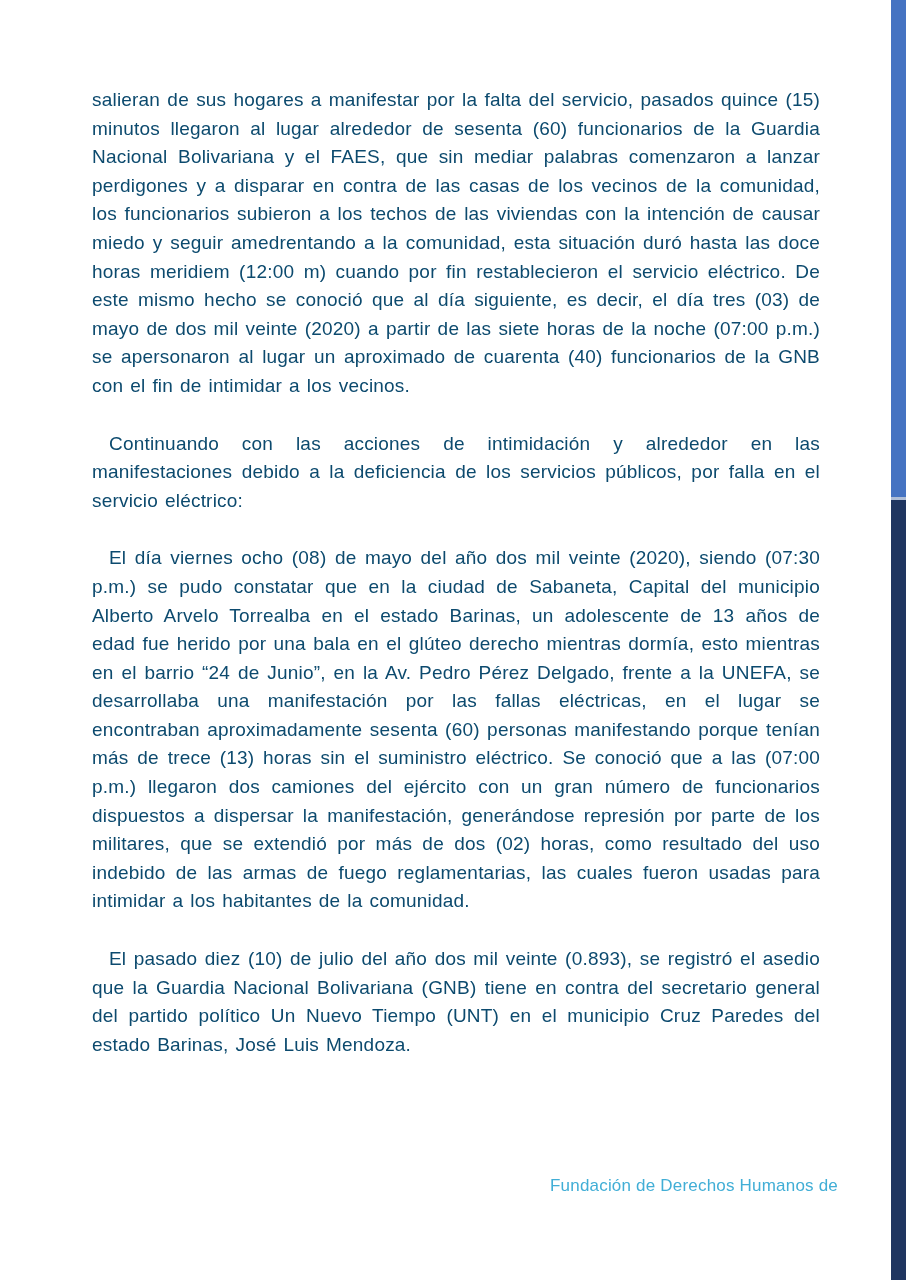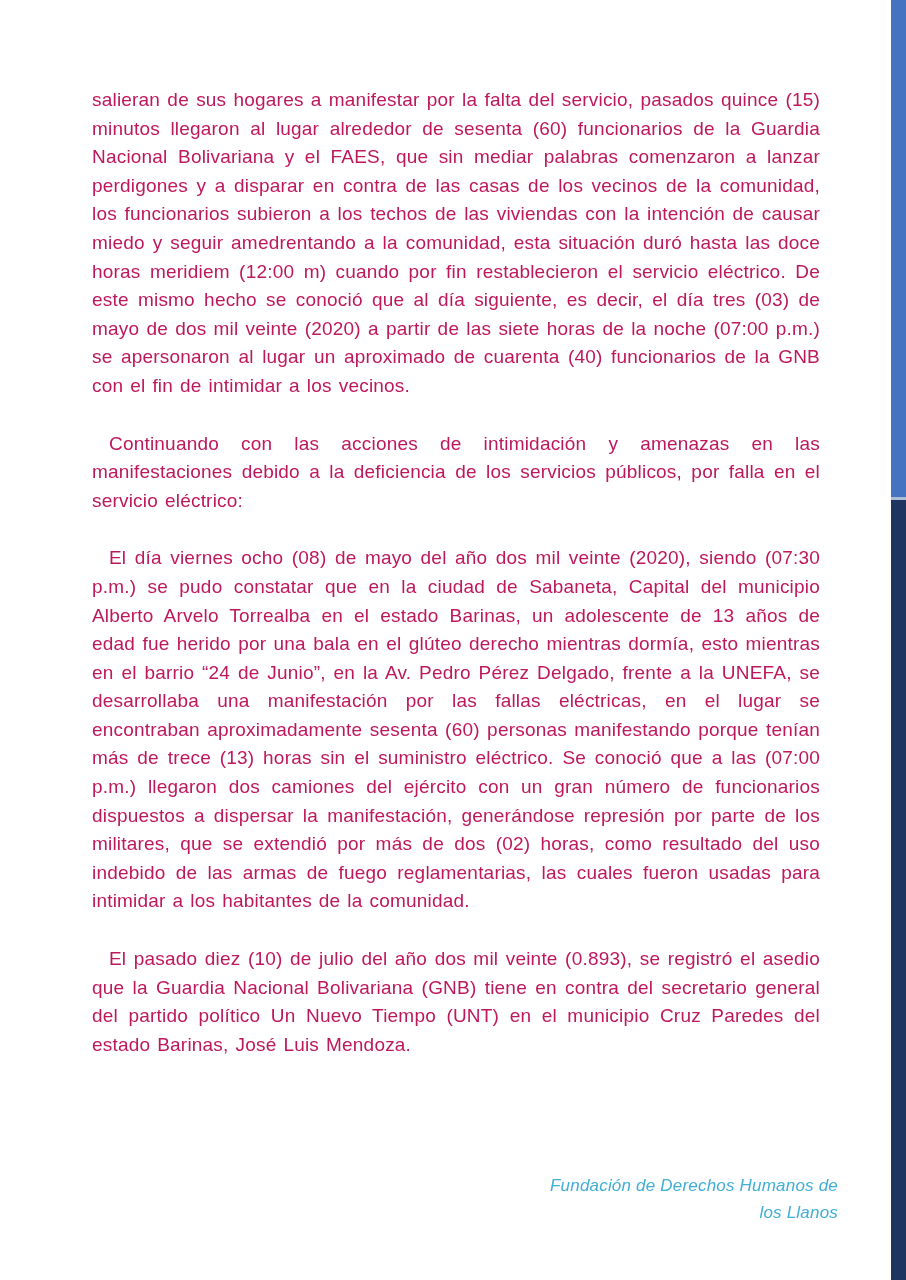--- a/index.html
+++ b/index.html
@@ -21,40 +21,39 @@
   }
   .page-text {
     position: absolute;
     left: 92px;
     top: 86px;
     width: 728px;
     font-size: 19px;
     line-height: 28.6px;
     letter-spacing: 0.2px;
     word-spacing: 1.5px;
-    color: #be185d;
+    color: #0c4a6e;
     text-align: justify;
   }
   .page-text p {
     margin: 0 0 29px 0;
   }
   .page-text p.indent {
     text-indent: 17px;
   }
   .footer {
     position: absolute;
     top: 1172px;
     right: 68px;
     width: 420px;
     text-align: right;
     font-size: 17px;
     line-height: 27px;
     letter-spacing: 0.2px;
     color: #41aed6;
-    font-style: italic;
   }
   .sidebar-top {
     position: absolute;
     top: 0;
     right: 0;
     width: 15px;
     height: 497px;
     background: #4573c2;
   }
   .sidebar-separator {
@@ -74,27 +73,26 @@
     background: #1f3560;
   }
 </style>
 </head>
 <body>
 
 <div class="page">
 
   <div class="page-text">
     <p>salieran de sus hogares a manifestar por la falta del servicio, pasados quince (15) minutos llegaron al lugar alrededor de sesenta (60) funcionarios de la Guardia Nacional Bolivariana y el FAES, que sin mediar palabras comenzaron a lanzar perdigones y a disparar en contra de las casas de los vecinos de la comunidad, los funcionarios subieron a los techos de las viviendas con la intención de causar miedo y seguir amedrentando a la comunidad, esta situación duró hasta las doce horas meridiem (12:00 m) cuando por fin restablecieron el servicio eléctrico. De este mismo hecho se conoció que al día siguiente, es decir, el día tres (03) de mayo de dos mil veinte (2020) a partir de las siete horas de la noche (07:00 p.m.) se apersonaron al lugar un aproximado de cuarenta (40) funcionarios de la GNB con el fin de intimidar a los vecinos.</p>
-    <p class="indent">Continuando con las acciones de intimidación y amenazas en las manifestaciones debido a la deficiencia de los servicios públicos, por falla en el servicio eléctrico:</p>
+    <p class="indent">Continuando con las acciones de intimidación y alrededor en las manifestaciones debido a la deficiencia de los servicios públicos, por falla en el servicio eléctrico:</p>
     <p class="indent">El día viernes ocho (08) de mayo del año dos mil veinte (2020), siendo (07:30 p.m.) se pudo constatar que en la ciudad de Sabaneta, Capital del municipio Alberto Arvelo Torrealba en el estado Barinas, un adolescente de 13 años de edad fue herido por una bala en el glúteo derecho mientras dormía, esto mientras en el barrio “24 de Junio”, en la Av. Pedro Pérez Delgado, frente a la UNEFA, se desarrollaba una manifestación por las fallas eléctricas, en el lugar se encontraban aproximadamente sesenta (60) personas manifestando porque tenían más de trece (13) horas sin el suministro eléctrico. Se conoció que a las (07:00 p.m.) llegaron dos camiones del ejército con un gran número de funcionarios dispuestos a dispersar la manifestación, generándose represión por parte de los militares, que se extendió por más de dos (02) horas, como resultado del uso indebido de las armas de fuego reglamentarias, las cuales fueron usadas para intimidar a los habitantes de la comunidad.</p>
     <p class="indent">El pasado diez (10) de julio del año dos mil veinte (0.893), se registró el asedio que la Guardia Nacional Bolivariana (GNB) tiene en contra del secretario general del partido político Un Nuevo Tiempo (UNT) en el municipio Cruz Paredes del estado Barinas, José Luis Mendoza.</p>
   </div>
 
   <div class="footer">
     <div>Fundación de Derechos Humanos de</div>
-    <div>los Llanos</div>
   </div>
 
   <div class="sidebar-top"></div>
   <div class="sidebar-separator"></div>
   <div class="sidebar-bottom"></div>
 
 </div>
 
 </body></html>

